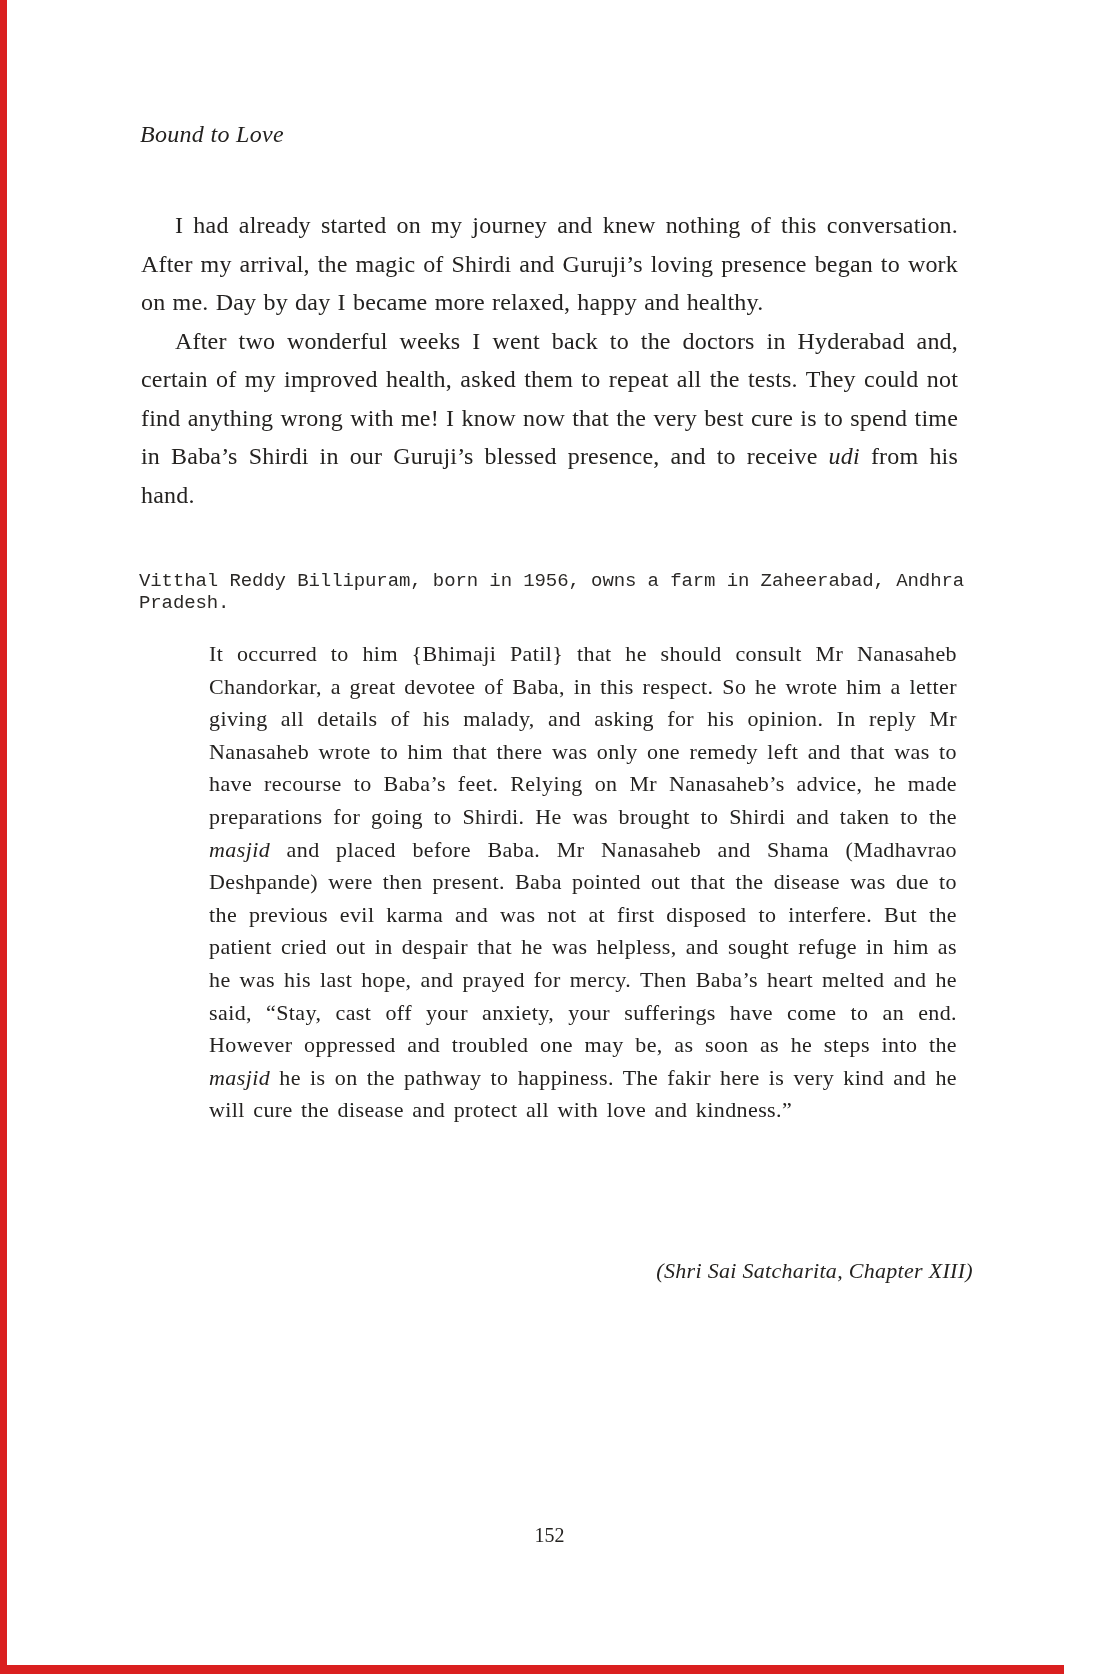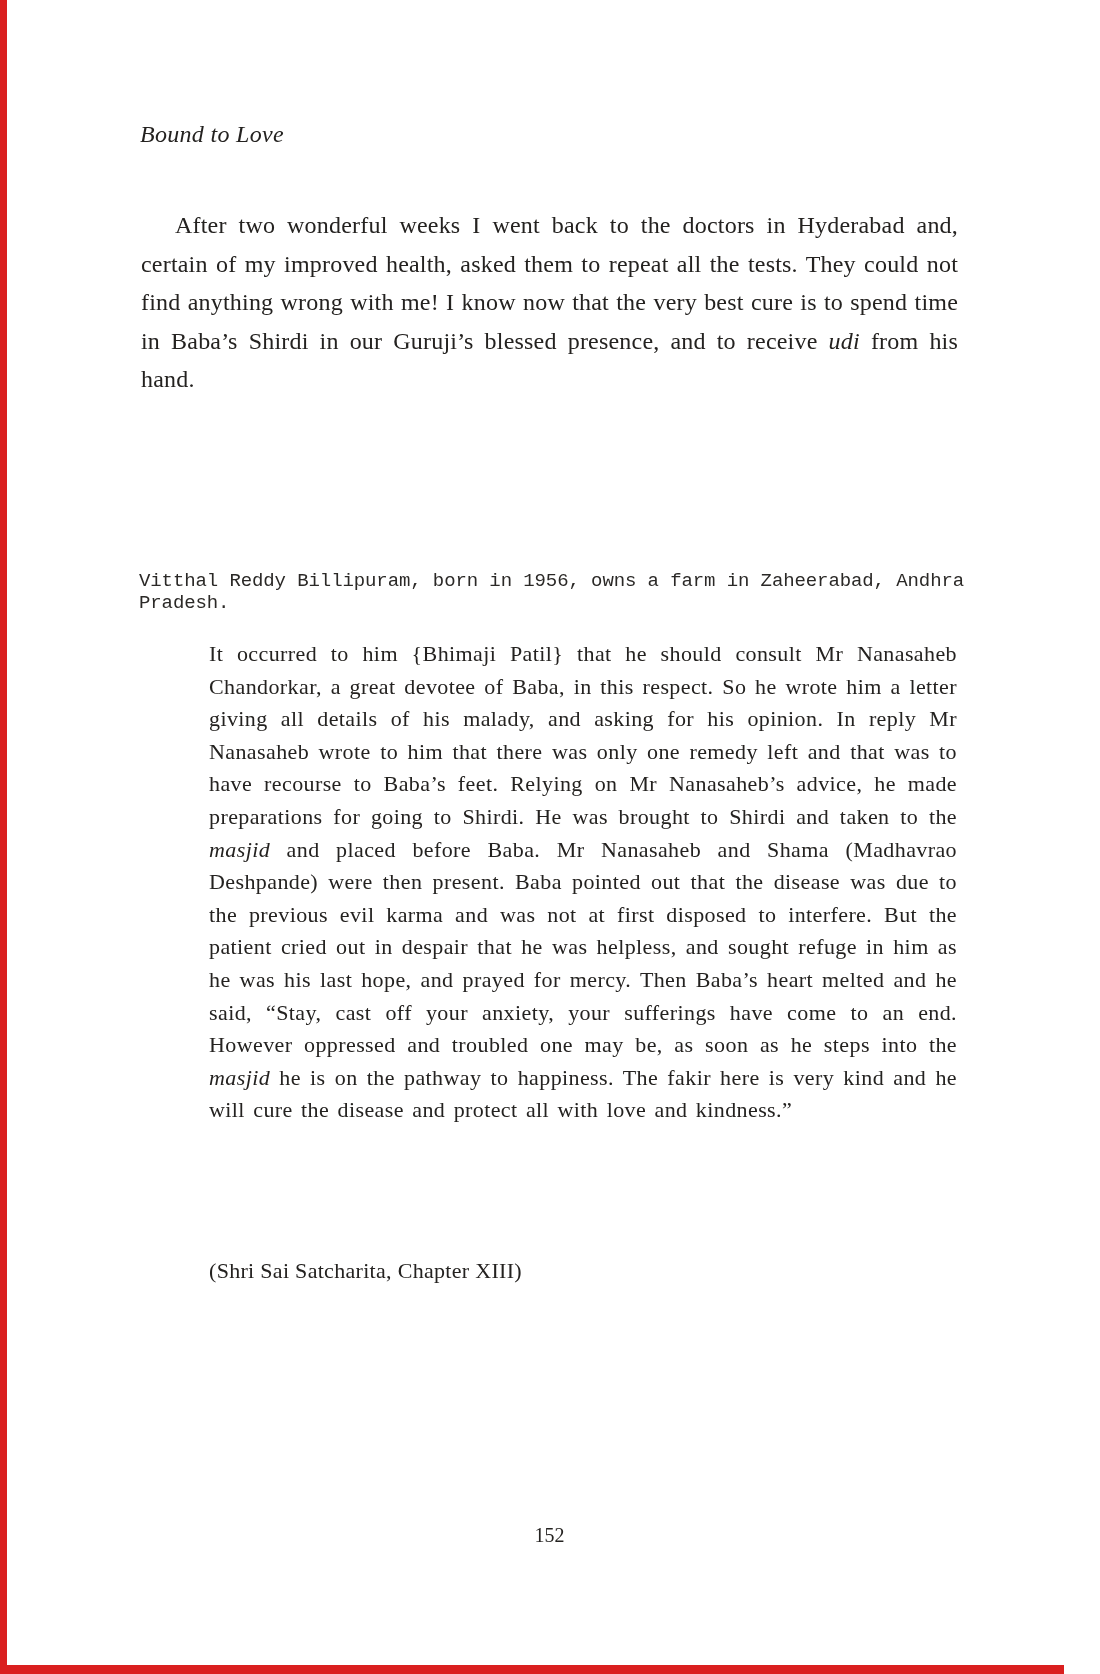--- a/index.html
+++ b/index.html
@@ -64,24 +64,25 @@
     width: 748px;
     font-size: 22px;
     line-height: 32.6px;
     text-align: justify;
     letter-spacing: 0.4px;
     word-spacing: 2.5px;
   }
   .quote-para { margin: 0; }
   .attribution {
     position: absolute;
-    left: 209px; top: 1258px;
+    left: 225px; top: 1258px;
     width: 748px;
     margin: 0;
-    text-align: left;
+    text-align: right;
+    font-style: italic;
     font-size: 22px;
     letter-spacing: 0.3px;
   }
   .page-number {
     position: absolute;
     left: 141px; top: 1524px;
     width: 817px;
     text-align: center;
     font-size: 20px;
   }
@@ -91,20 +92,21 @@
 <body>
 
 <div class="page">
 
   <div class="edge-left"></div>
   <div class="edge-bottom"></div>
 
   <div class="running-header">Bound to Love</div>
 
   <div class="body-block">
+    <p class="body-para"><span>I had already started on my journey and knew nothing of this conversation. After my arrival, the magic of Shirdi and Guruji’s loving presence began to work on me. Day by day I became more relaxed, happy and healthy.</span></p>
     <p class="body-para"><span>After two wonderful weeks I went back to the doctors in Hyderabad and, certain of my improved health, asked them to repeat all the tests. They could not find anything wrong with me! I know now that the very best cure is to spend time in Baba’s Shirdi in our Guruji’s blessed presence, and to receive </span><em>udi</em><span> from his hand.</span></p>
   </div>
 
   <div class="caption">Vitthal Reddy Billipuram, born in 1956, owns a farm in Zaheerabad, Andhra Pradesh.</div>
 
   <div class="quote-block">
     <p class="quote-para"><span>It occurred to him {Bhimaji Patil} that he should consult Mr Nanasaheb Chandorkar, a great devotee of Baba, in this respect. So he wrote him a letter giving all details of his malady, and asking for his opinion. In reply Mr Nanasaheb wrote to him that there was only one remedy left and that was to have recourse to Baba’s feet. Relying on Mr Nanasaheb’s advice, he made preparations for going to Shirdi. He was brought to Shirdi and taken to the </span><em>masjid</em><span> and placed before Baba. Mr Nanasaheb and Shama (Madhavrao Deshpande) were then present. Baba pointed out that the disease was due to the previous evil karma and was not at first disposed to interfere. But the patient cried out in despair that he was helpless, and sought refuge in him as he was his last hope, and prayed for mercy. Then Baba’s heart melted and he said, “Stay, cast off your anxiety, your sufferings have come to an end. However oppressed and troubled one may be, as soon as he steps into the </span><em>masjid</em><span> he is on the pathway to happiness. The fakir here is very kind and he will cure the disease and protect all with love and kindness.”</span></p>
   </div>
 
   <p class="attribution">(Shri Sai Satcharita, Chapter XIII)</p>

